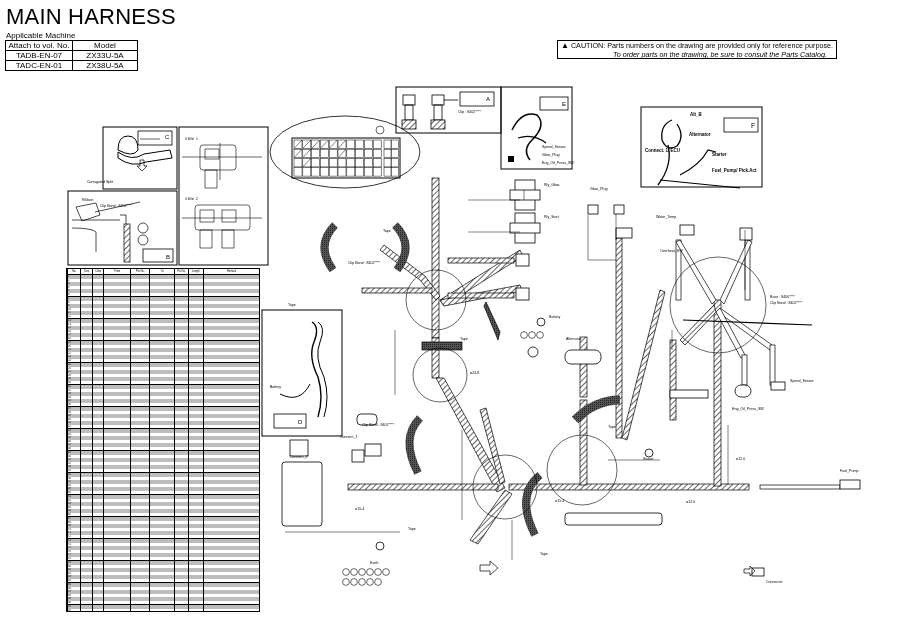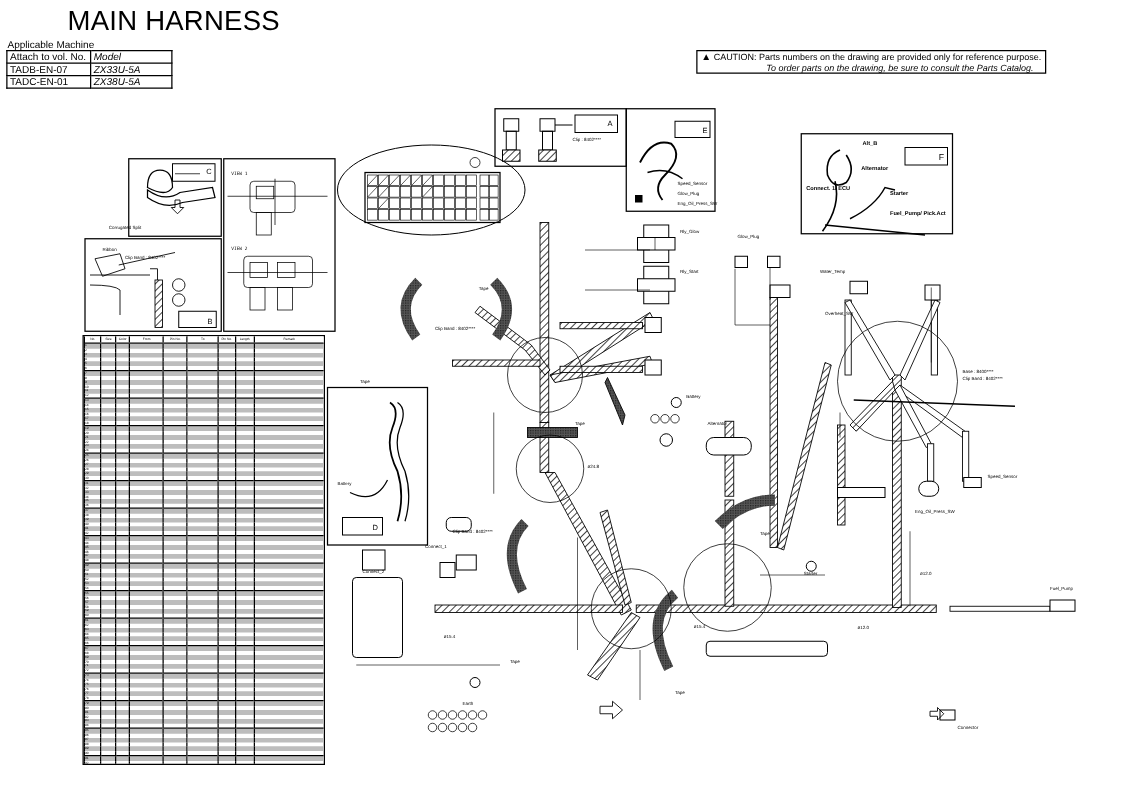--- a/index.html
+++ b/index.html
@@ -1,22 +1,22 @@
 <!DOCTYPE html>
 <html><head>
 <meta charset="utf-8">
 <style>
   html,body{margin:0;padding:0;background:#fff;}
   body{width:899px;height:631px;position:relative;overflow:hidden;font-family:"Liberation Sans",sans-serif;color:#000;}
-  .title{position:absolute;left:6px;top:4px;font-size:22px;letter-spacing:0.2px;margin-left:48px;}
+  .title{position:absolute;left:6px;top:4px;font-size:22px;letter-spacing:0.2px;}
   .applicable{position:absolute;left:6px;top:31px;font-size:8px;text-align:center;}
   table.mach{position:absolute;left:5px;top:40px;border-collapse:collapse;font-size:8px;}
-  table.mach td{border:1px solid #000;padding:0 2px;height:9px;line-height:9px;}
+  table.mach td{border:1px solid #000;padding:0 2px;height:9px;line-height:9px;text-align:center;}
   table.mach td:first-child{width:62px;}
-  table.mach td:last-child{width:60px;font-style:italic;}
+  table.mach td:last-child{width:60px;}
   .caution{position:absolute;left:557px;top:40px;width:280px;height:19px;border:1px solid #000;font-size:7.2px;line-height:9px;padding:0 0 0 3px;box-sizing:border-box;}
   .caution .l2{padding-left:52px;font-style:italic;}
   .caution .warn{font-size:8px;}
   svg#drawing{position:absolute;left:0;top:0;}
   .parts{position:absolute;left:66px;top:268px;width:194px;height:344px;border:1px solid #000;box-sizing:border-box;overflow:hidden;}
   .parts table{border-collapse:collapse;width:100%;font-size:2.6px;line-height:3.5px;table-layout:fixed;}
   .parts td,.parts th{border-left:0.6px solid #000;padding:0;height:3.5px;overflow:hidden;white-space:nowrap;font-weight:normal;}
   .parts tr:nth-child(odd) td{background:#bdbdbd;}
   .parts tr.sep td{border-top:0.8px solid #000;}
   .parts th{background:#fff;border-bottom:0.8px solid #000;height:5px;}

